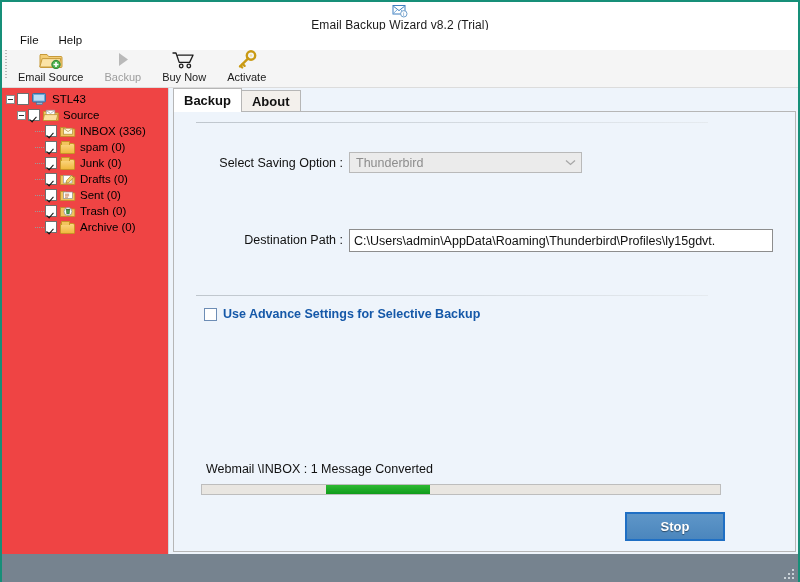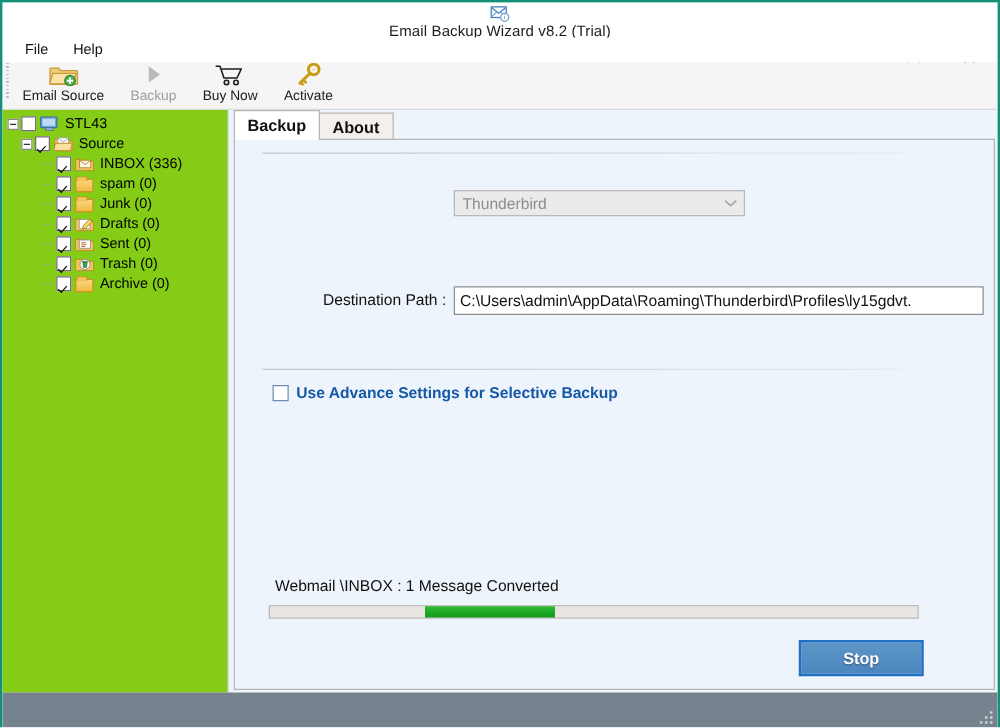--- a/index.html
+++ b/index.html
@@ -78,22 +78,22 @@
   .tb-btn .tb-lbl { font-size: 11px; color: #1a1a1a; margin-top: 2px; white-space: nowrap; }
   .tb-btn.disabled .tb-lbl { color: #9d9d9d; }
   .tb-sep { width: 1px; background: #d3d3d3; margin: 4px 2px; }
 
   
   #content {
     position: absolute; left: 0; top: 86px; right: 0; bottom: 28px;
     display: flex;
   }
   #sidebar {
-    width: 181px; flex: none;
-    background: #84cc16;
+    width: 167px; flex: none;
+    background: #ef4444;
     border-right: 1px solid #cfd9e0;
     overflow: hidden;
     padding: 3px 0 0 4px;
   }
   #rightpane {
     flex: 1; background: #eef4fb; position: relative;
   }
 
   
   .tnode { display: flex; align-items: center; height: 16px; white-space: nowrap; font-size: 11.5px; color: #000; }
@@ -438,20 +438,21 @@
         </div>
         <div class="tab">
           <span>About</span>
         </div>
       </div>
 
       <div id="tabpage">
 
         <div class="hr" style="left:22px; top:10px; width:512px;"></div>
 
+        <div class="flabel" style="left:14px; top:44px; width:155px;">Select Saving Option :</div>
 
         <div id="combo-saving">
           <span class="cval">Thunderbird</span>
           <span id="combo-arrow">
             <svg width="11" height="7" viewBox="0 0 11 7">
                 <path d="M1 1.5 L5.5 5.5 L10 1.5" fill="none" stroke="#a7a7a7" stroke-width="1.3"></path>
               </svg>
           </span>
         </div>
 

